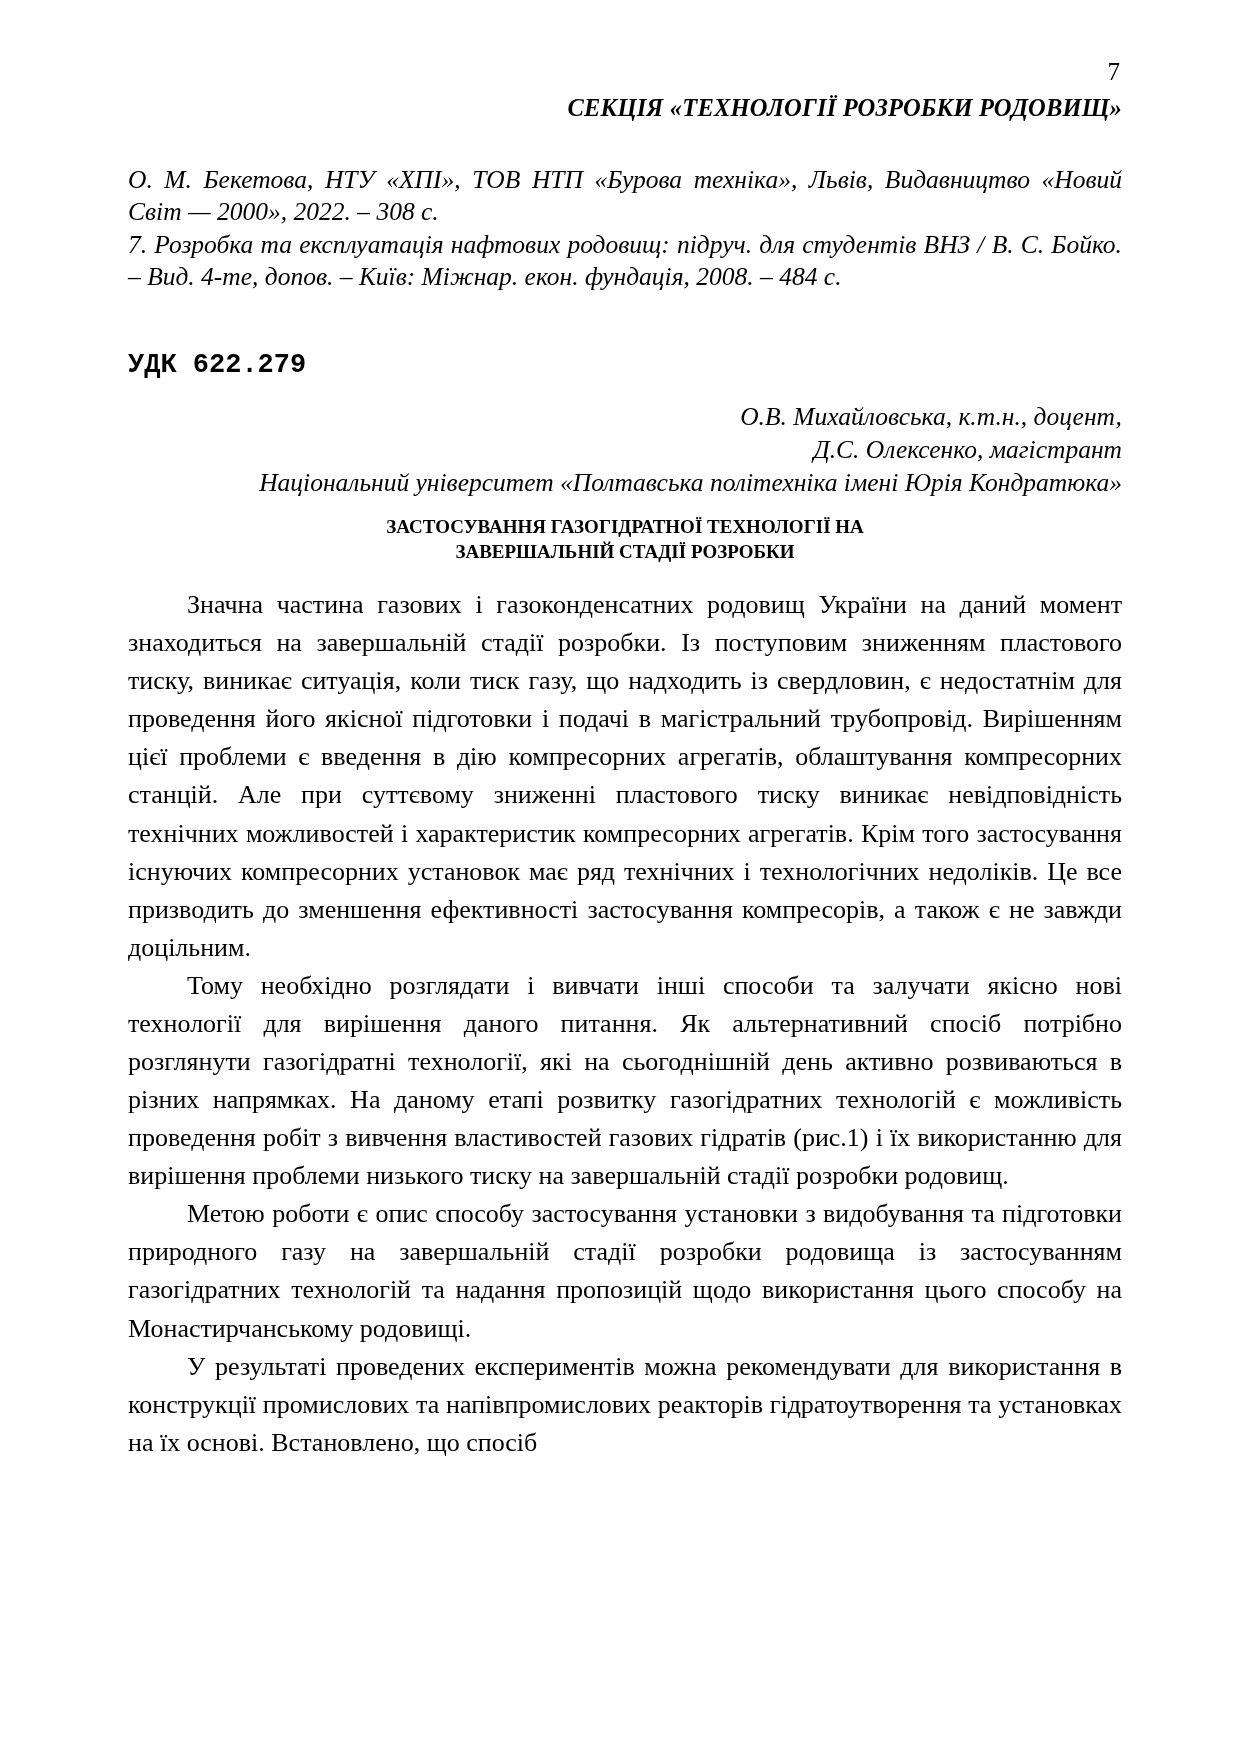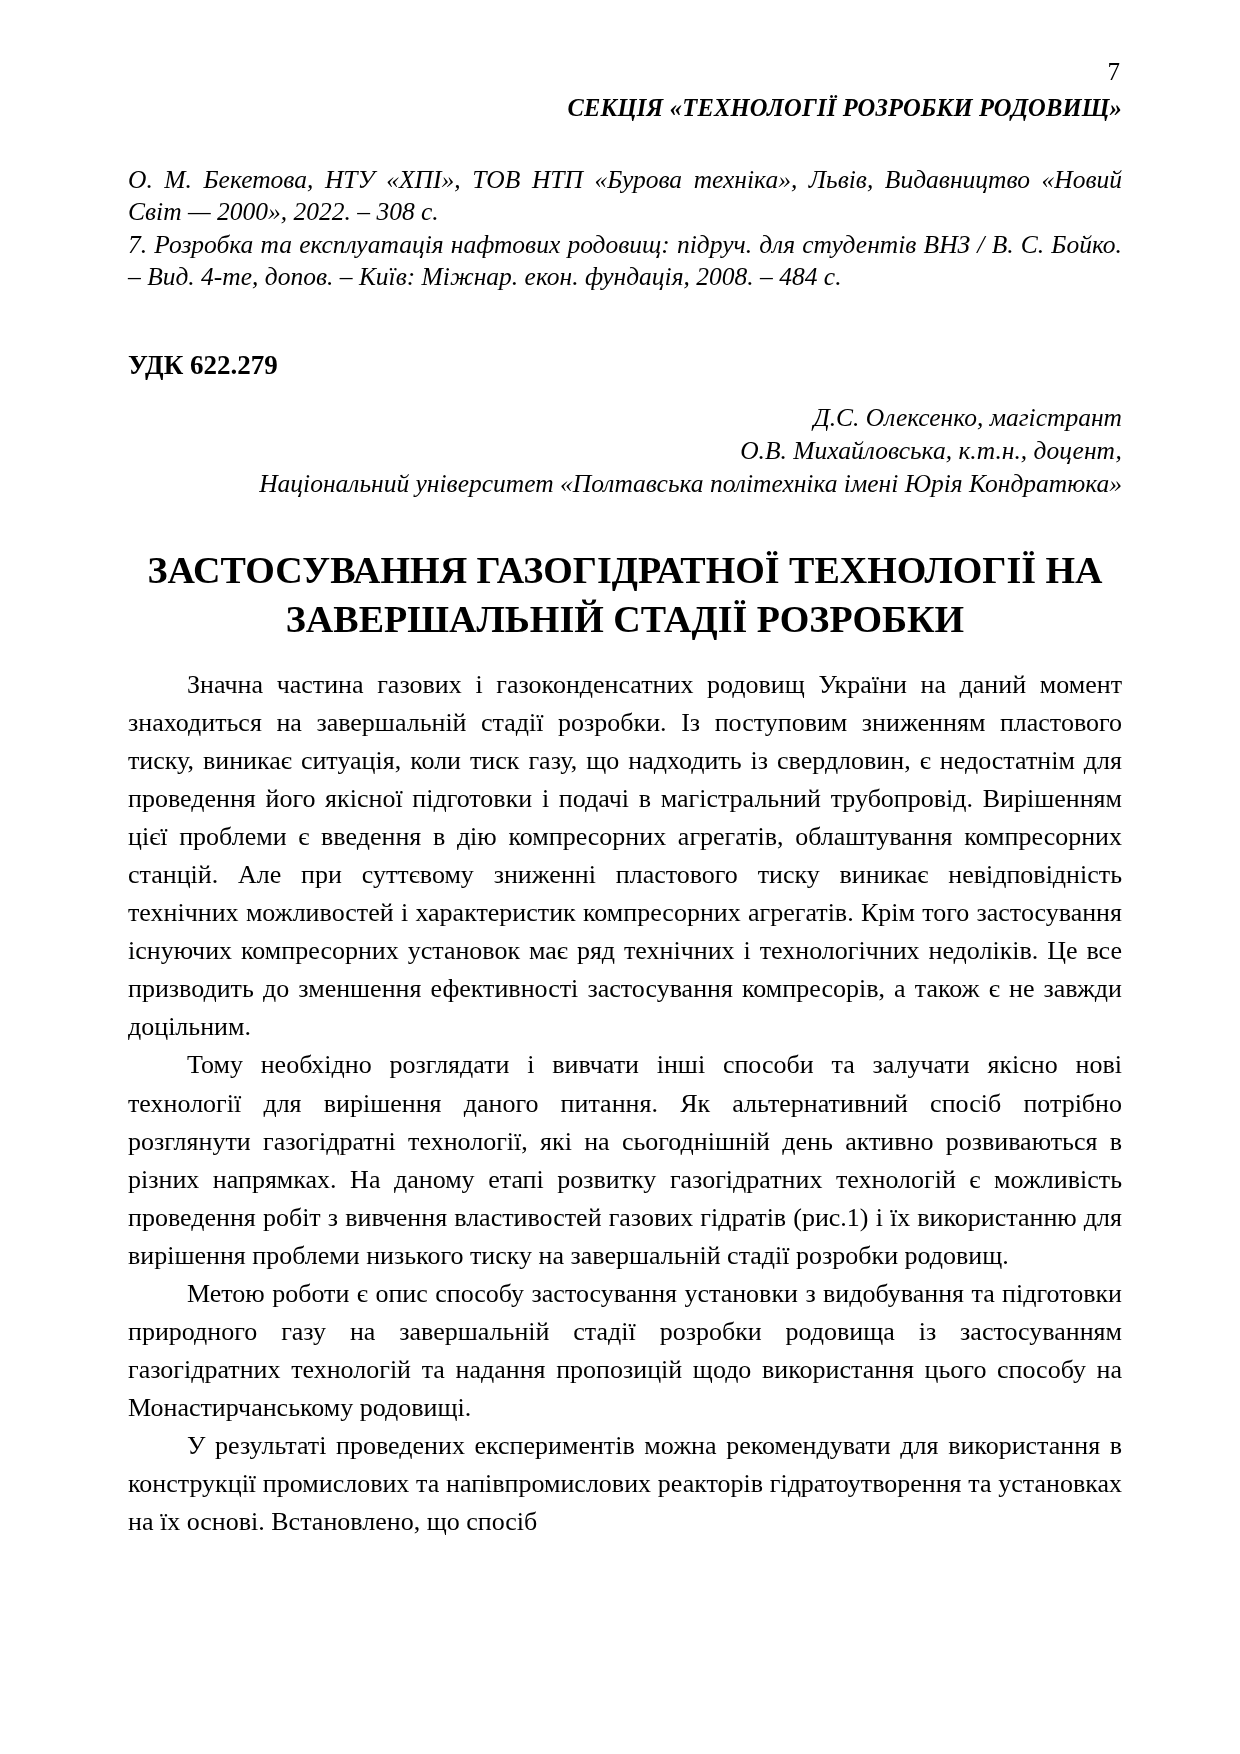--- a/index.html
+++ b/index.html
@@ -63,39 +63,40 @@
     text-align-last: left;
   }
 
   
   .udc {
     font-weight: bold;
     font-size: 27px;
     margin-top: 56px;
     margin-bottom: 0;
     text-align: left;
+    font-family: Liberation Mono, monospace;
   }
 
   
   .authors {
     margin-top: 20px;
     text-align: right;
     font-style: italic;
     font-size: 25.5px;
     line-height: 1.30;
   }
   .authors div { white-space: nowrap; }
 
   
   .article-title {
     text-align: center;
     font-weight: bold;
-    font-size: 38px;
+    font-size: 19px;
     line-height: 1.28;
-    margin-top: 46px;
+    margin-top: 16px;
     margin-bottom: 6px;
   }
   .article-title div { white-space: nowrap; }
 
   
   .body-text {
     margin-top: 22px;
     font-size: 26px;
     line-height: 1.465;
     text-align: justify;
@@ -120,22 +121,22 @@
   <div class="section-heading">СЕКЦІЯ «ТЕХНОЛОГІЇ РОЗРОБКИ РОДОВИЩ»</div>
 
   <div class="refs">
     <p>О. М. Бекетова, НТУ «ХПІ», ТОВ НТП «Бурова техніка», Львів, Видавництво «Новий Світ — 2000», 2022. – 308 с.</p>
     <p class="last-line-natural">7. Розробка та експлуатація нафтових родовищ: підруч. для студентів ВНЗ / В. С. Бойко. – Вид. 4-те, допов. – Київ: Міжнар. екон. фундація, 2008. – 484 с.</p>
   </div>
 
   <div class="udc">УДК 622.279</div>
 
   <div class="authors">
+    <div>О.В. Михайловська, к.т.н., доцент,</div>
     <div>Д.С. Олексенко, магістрант</div>
-    <div>О.В. Михайловська, к.т.н., доцент,</div>
     <div>Національний університет «Полтавська політехніка імені Юрія Кондратюка»</div>
   </div>
 
   <div class="article-title">
     <div>ЗАСТОСУВАННЯ ГАЗОГІДРАТНОЇ ТЕХНОЛОГІЇ НА</div>
     <div>ЗАВЕРШАЛЬНІЙ СТАДІЇ РОЗРОБКИ</div>
   </div>
 
   <div class="body-text">
     <p>Значна частина газових і газоконденсатних родовищ України на даний момент знаходиться на завершальній стадії розробки. Із поступовим зниженням пластового тиску, виникає ситуація, коли тиск газу, що надходить із свердловин, є недостатнім для проведення його якісної підготовки і подачі в магістральний трубопровід. Вирішенням цієї проблеми є введення в дію компресорних агрегатів, облаштування компресорних станцій. Але при суттєвому зниженні пластового тиску виникає невідповідність технічних можливостей і характеристик компресорних агрегатів. Крім того застосування існуючих компресорних установок має ряд технічних і технологічних недоліків. Це все призводить до зменшення ефективності застосування компресорів, а також є не завжди доцільним.</p>

